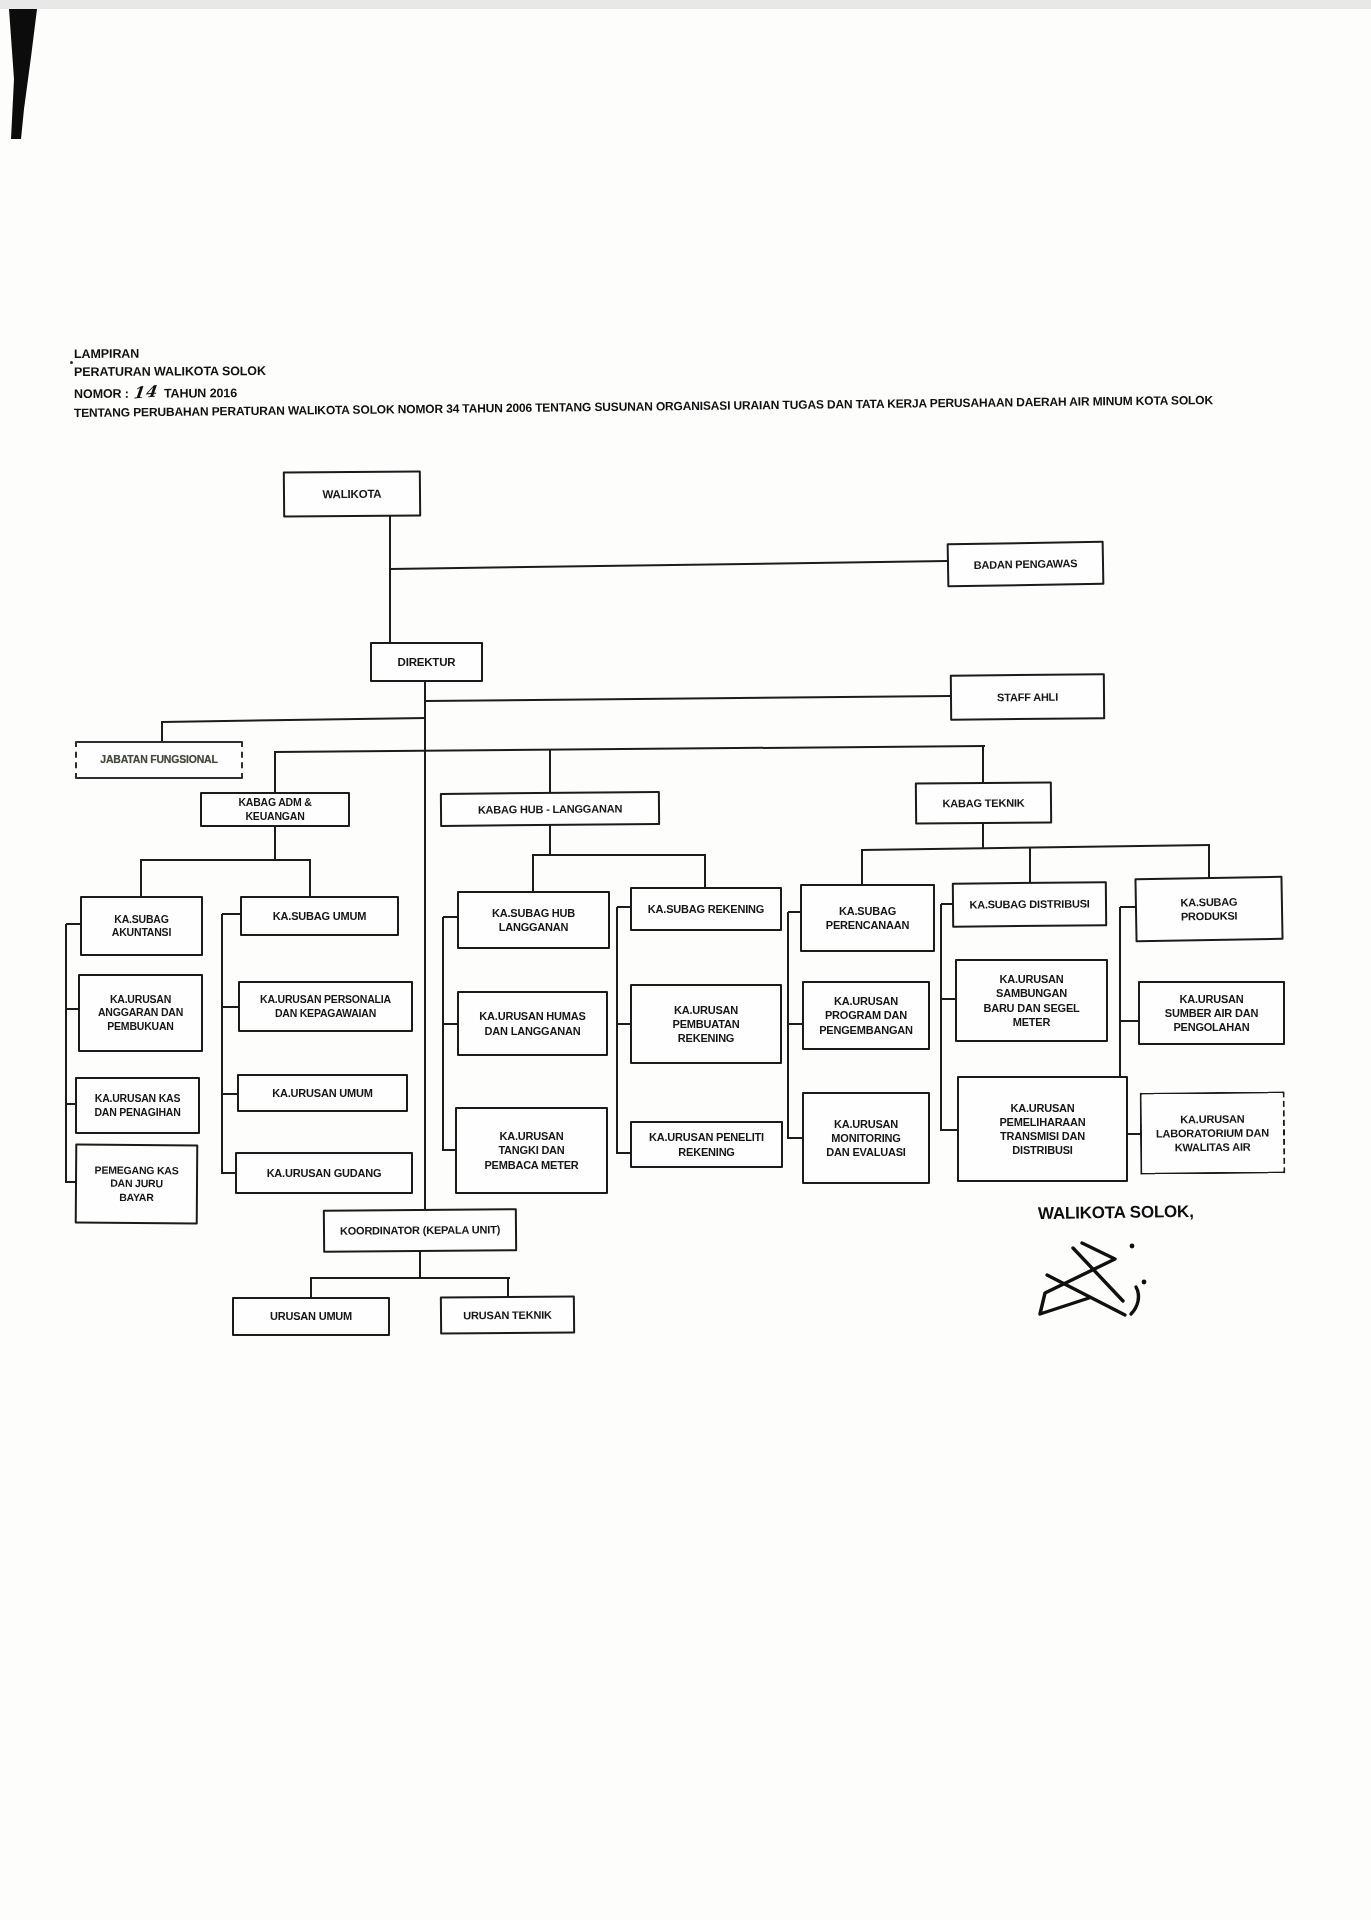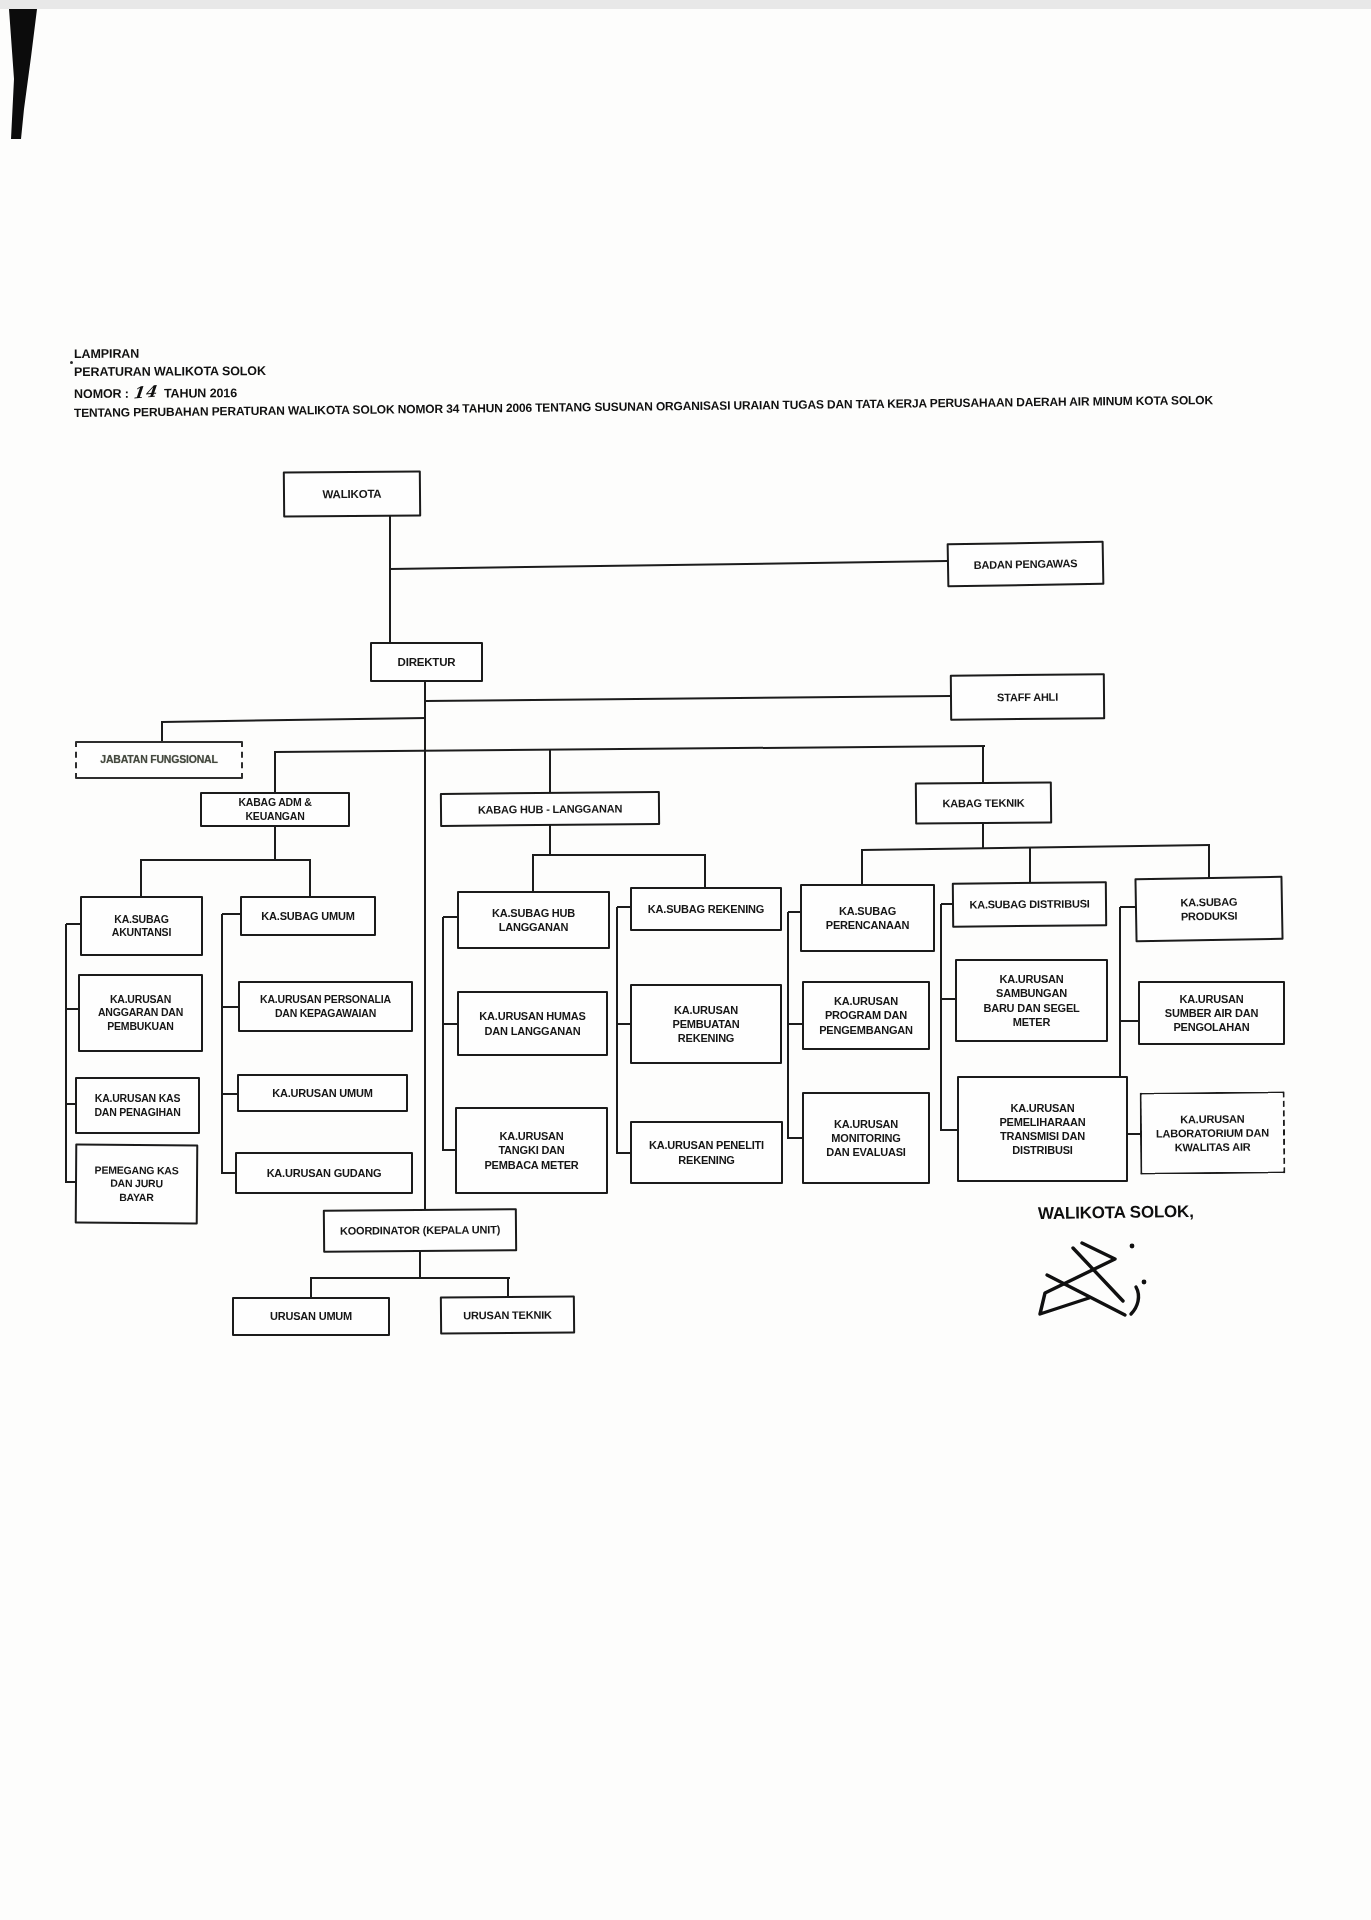--- a/index.html
+++ b/index.html
@@ -142,32 +142,32 @@
 
   <div class="box" style="left:200px;top:783px;width:150px;height:35px">KABAG ADM &amp; KEUANGAN</div>
   <div class="box fz11 t2" style="left:440px;top:783px;width:220px;height:34px">KABAG HUB - LANGGANAN</div>
   <div class="box fz11 t2" style="left:915px;top:773px;width:137px;height:42px">KABAG TEKNIK</div>
 
   <div class="box" style="left:80px;top:887px;width:123px;height:60px">KA.SUBAG AKUNTANSI</div>
   <div class="box" style="left:78px;top:965px;width:125px;height:78px">KA.URUSAN ANGGARAN DAN PEMBUKUAN</div>
   <div class="box" style="left:75px;top:1068px;width:125px;height:57px">KA.URUSAN KAS DAN PENAGIHAN</div>
   <div class="box t3" style="left:75px;top:1135px;width:123px;height:80px;padding:2px 16px">PEMEGANG KAS DAN JURU BAYAR</div>
 
-  <div class="box fz11" style="left:240px;top:887px;width:136px;height:40px">KA.SUBAG UMUM</div>
+  <div class="box fz11" style="left:240px;top:887px;width:159px;height:40px">KA.SUBAG UMUM</div>
   <div class="box" style="left:238px;top:972px;width:175px;height:51px;padding:2px 20px">KA.URUSAN PERSONALIA DAN KEPAGAWAIAN</div>
   <div class="box fz11" style="left:237px;top:1065px;width:171px;height:38px">KA.URUSAN UMUM</div>
   <div class="box fz11" style="left:235px;top:1143px;width:178px;height:42px">KA.URUSAN GUDANG</div>
 
   <div class="box fz11" style="left:457px;top:882px;width:153px;height:58px;padding:2px 24px">KA.SUBAG HUB LANGGANAN</div>
   <div class="box fz11" style="left:457px;top:982px;width:151px;height:65px;padding:2px 18px">KA.URUSAN HUMAS DAN LANGGANAN</div>
   <div class="box fz11" style="left:455px;top:1098px;width:153px;height:87px;padding:2px 22px">KA.URUSAN TANGKI DAN PEMBACA METER</div>
 
   <div class="box fz11" style="left:630px;top:878px;width:152px;height:44px">KA.SUBAG REKENING</div>
   <div class="box fz11" style="left:630px;top:975px;width:152px;height:80px;padding:2px 24px">KA.URUSAN PEMBUATAN REKENING</div>
-  <div class="box fz11" style="left:630px;top:1112px;width:153px;height:63px;padding:8px 12px">KA.URUSAN PENELITI REKENING</div>
+  <div class="box fz11" style="left:630px;top:1112px;width:153px;height:47px;padding:8px 12px">KA.URUSAN PENELITI REKENING</div>
 
   <div class="box fz11" style="left:800px;top:875px;width:135px;height:68px;padding:2px 22px">KA.SUBAG PERENCANAAN</div>
   <div class="box fz11" style="left:802px;top:972px;width:128px;height:69px;padding:2px 14px">KA.URUSAN PROGRAM DAN PENGEMBANGAN</div>
   <div class="box fz11" style="left:802px;top:1083px;width:128px;height:92px;padding:2px 18px">KA.URUSAN MONITORING DAN EVALUASI</div>
 
   <div class="box fz11 t2" style="left:952px;top:873px;width:155px;height:45px">KA.SUBAG DISTRIBUSI</div>
   <div class="box fz11" style="left:955px;top:950px;width:153px;height:83px;padding:2px 24px">KA.URUSAN SAMBUNGAN BARU DAN SEGEL METER</div>
   <div class="box fz11" style="left:957px;top:1067px;width:171px;height:106px;padding:2px 24px">KA.URUSAN PEMELIHARAAN TRANSMISI DAN DISTRIBUSI</div>
 
   <div class="box fz11 t1" style="left:1135px;top:868px;width:148px;height:64px;padding:2px 34px">KA.SUBAG PRODUKSI</div>

